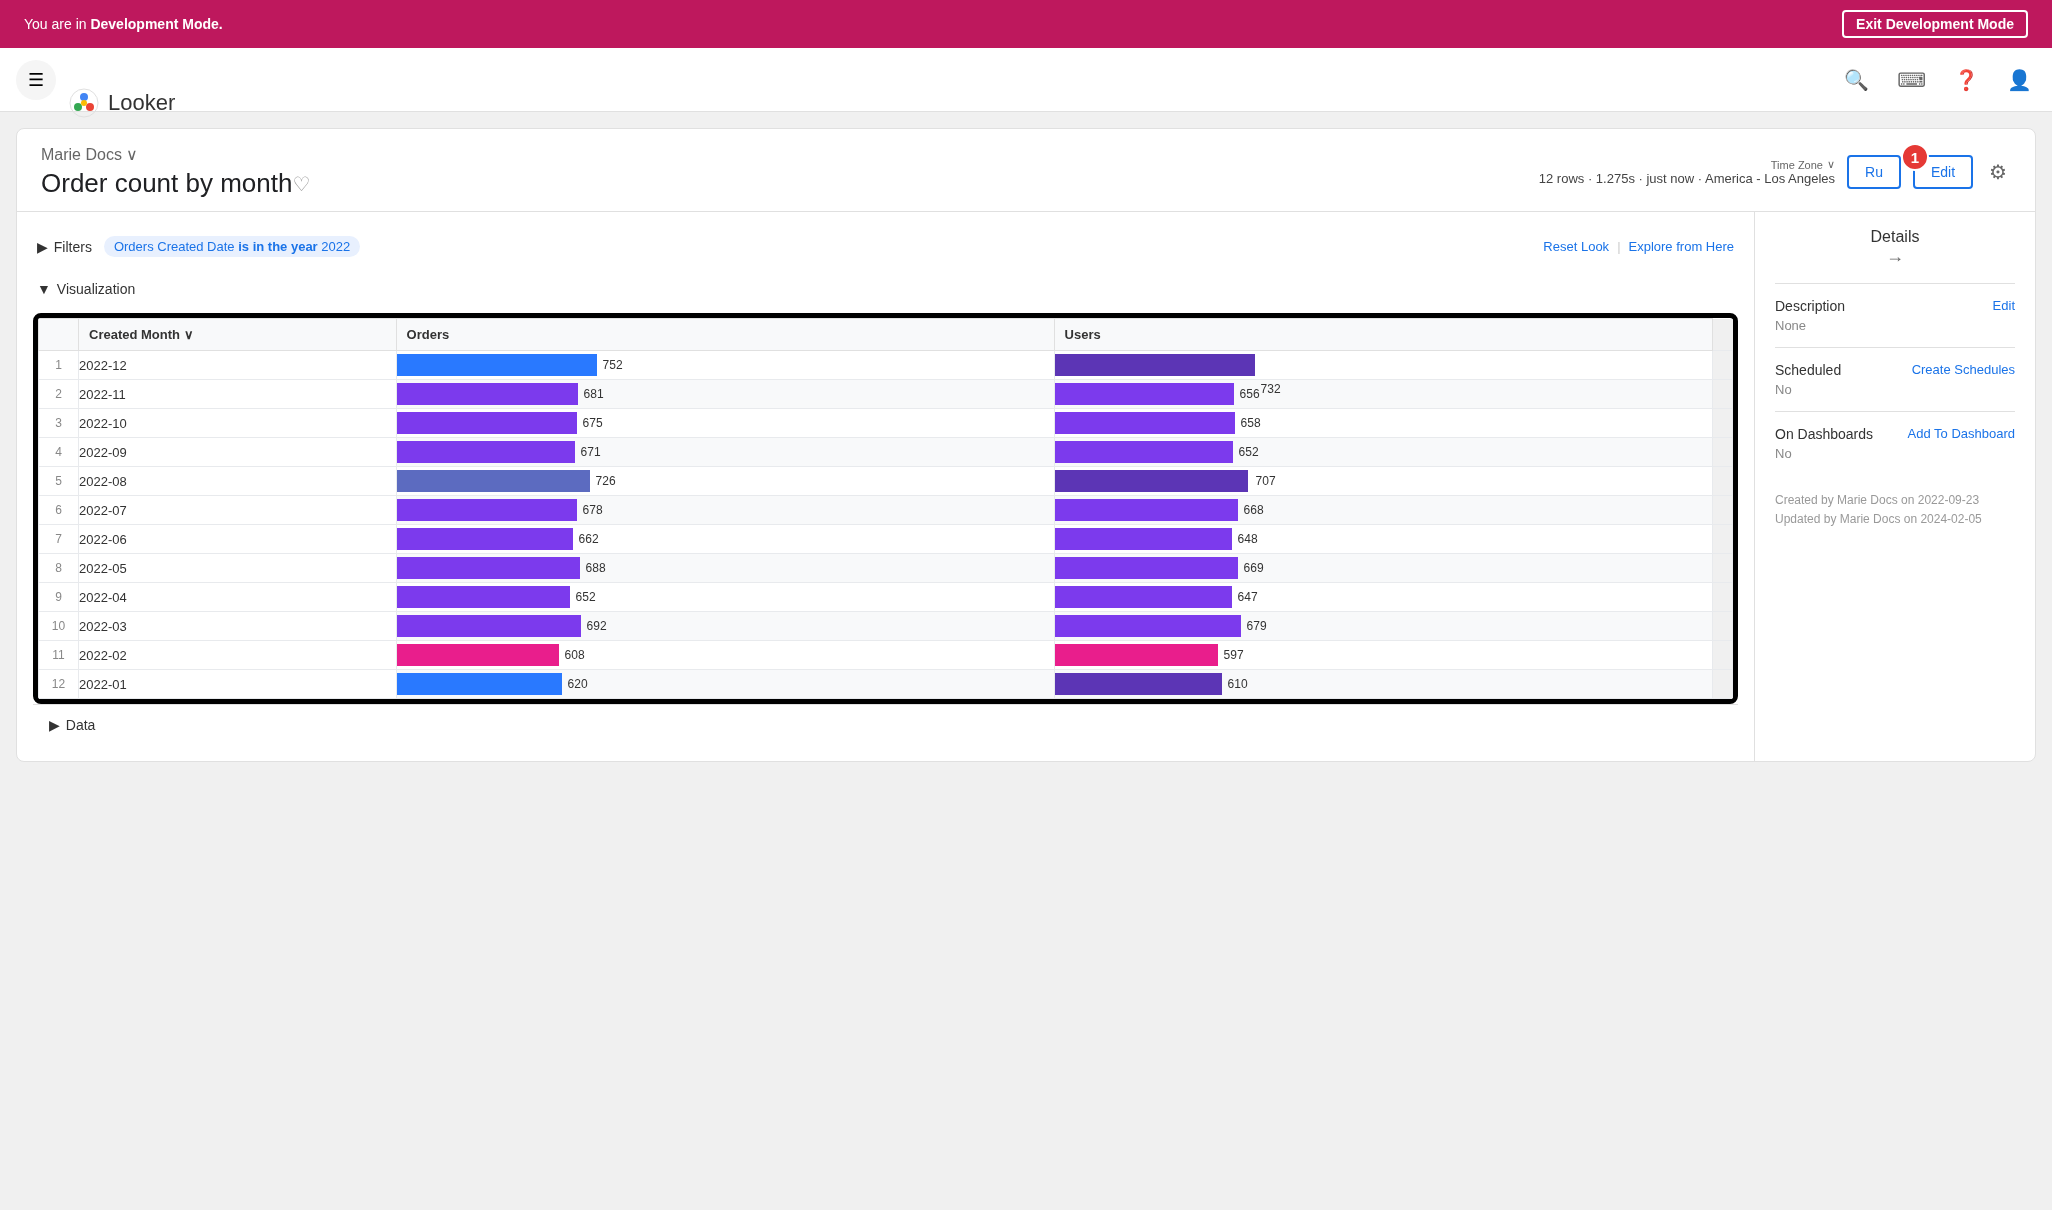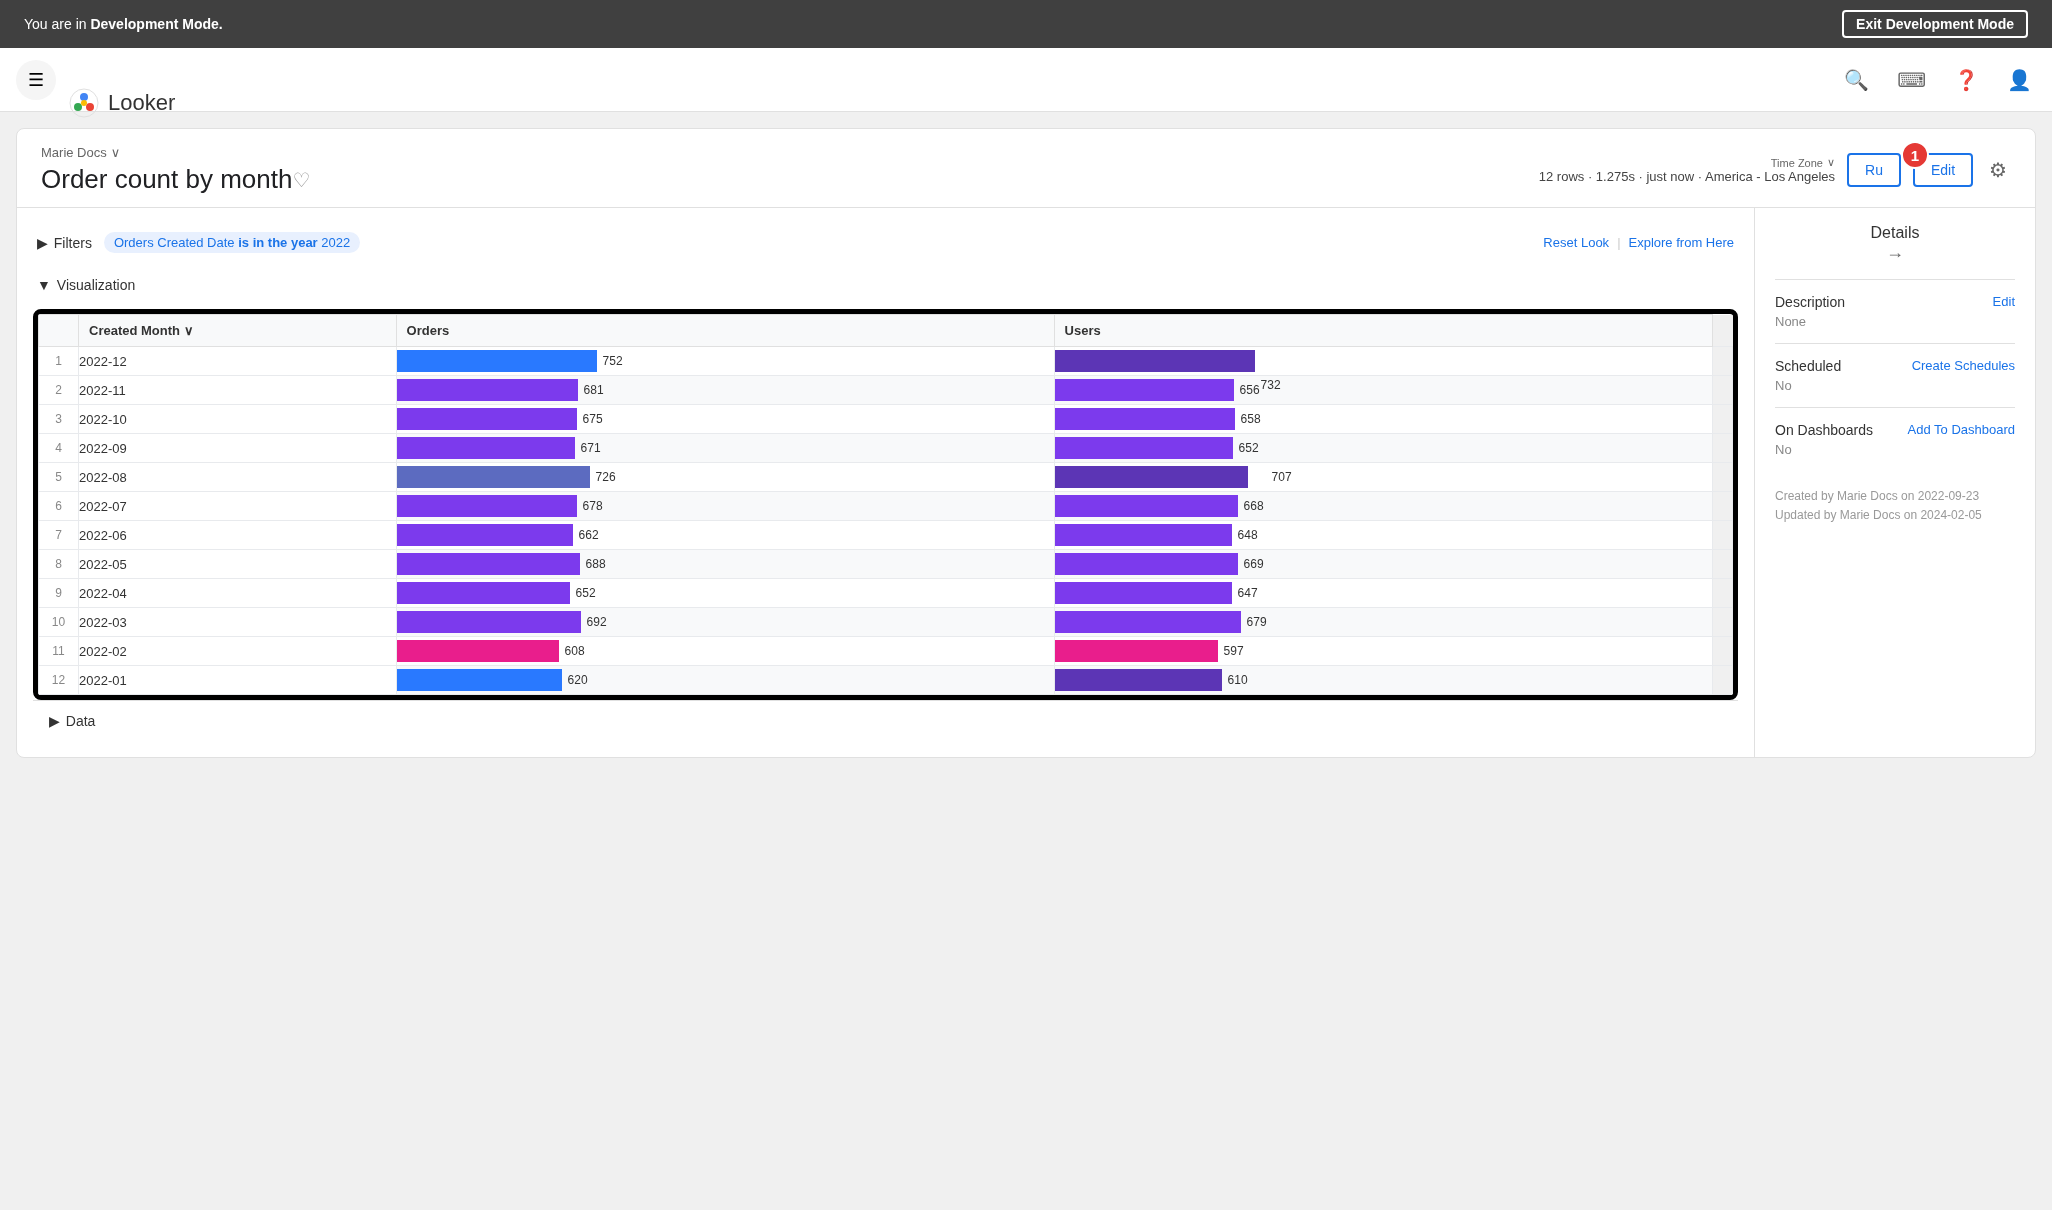--- a/index.html
+++ b/index.html
@@ -1,20 +1,20 @@
 <!DOCTYPE html>
 <html><head>
   <meta charset="utf-8">
   <style>
     * { box-sizing: border-box; margin: 0; padding: 0; }
     body { font-family: 'Google Sans', Arial, sans-serif; background: #f0f0f0; font-size: 14px; color: #333; }
 
     
     .dev-banner {
-      background: #404040;
+      background: #be185d;
       color: white;
       padding: 10px 24px;
       display: flex;
       justify-content: space-between;
       align-items: center;
       font-size: 14px;
     }
     .dev-banner-exit {
       font-weight: bold;
       cursor: pointer;
@@ -74,21 +74,21 @@
     
     .look-header {
       padding: 16px 24px 12px;
       border-bottom: 1px solid #e0e0e0;
       display: flex;
       align-items: center;
       justify-content: space-between;
     }
     .look-header-left {}
     .breadcrumb {
-      font-size: 13px; color: #666;
+      font-size: 16px; color: #666;
       display: flex; align-items: center; gap: 4px;
       margin-bottom: 4px;
     }
     .look-title {
       font-size: 26px; font-weight: 400; color: #202124;
       display: flex; align-items: center; 
     }
     .heart-icon { color: #999; font-size: 20px; cursor: pointer; }
     .look-header-right {
       display: flex; align-items: center; gap: 12px;
@@ -505,21 +505,21 @@
       <td class="date-cell">2022-08</td>
       <td class="bar-cell">
         <div class="bar-container">
           <div class="bar" style="width:193px; background:#5c6bc0;"></div>
           <span class="bar-value" style="left:199px;">726</span>
         </div>
       </td>
       <td class="bar-cell">
         <div class="bar-container">
           <div class="bar" style="width:193px; background:#5c35b5;"></div>
-          <span class="bar-value" style="left:217px;">707</span>
+          <span class="bar-value" style="left:201px;">707</span>
         </div>
       </td>
       <td style="background:#f0f0f0; width:12px;"></td>
     </tr>
                 <tr class="tr-even">
       <td class="row-num-cell">6</td>
       <td class="date-cell">2022-07</td>
       <td class="bar-cell">
         <div class="bar-container">
           <div class="bar" style="width:180px; background:#7c3aed;"></div>

